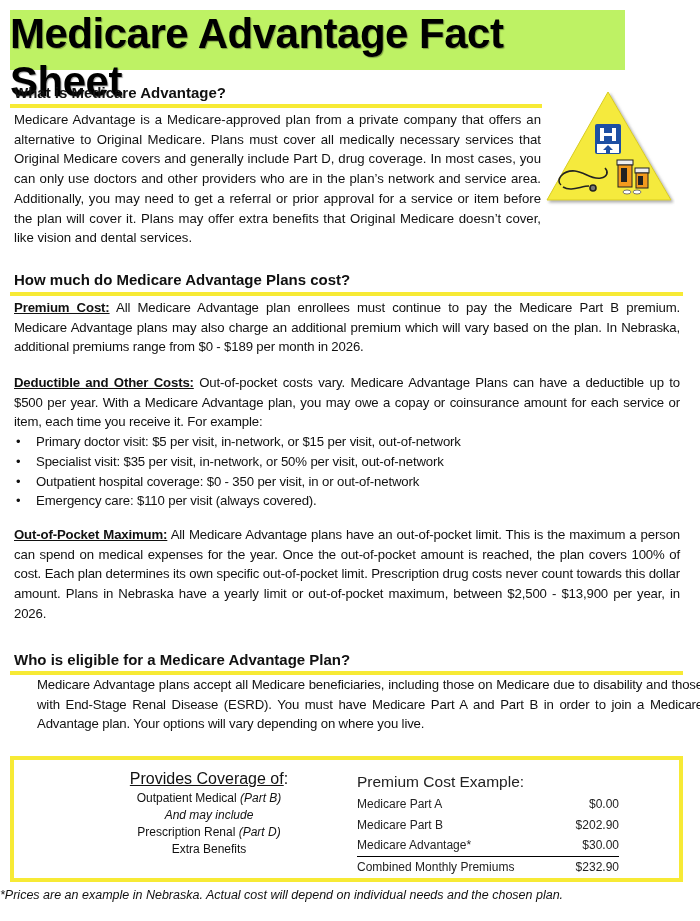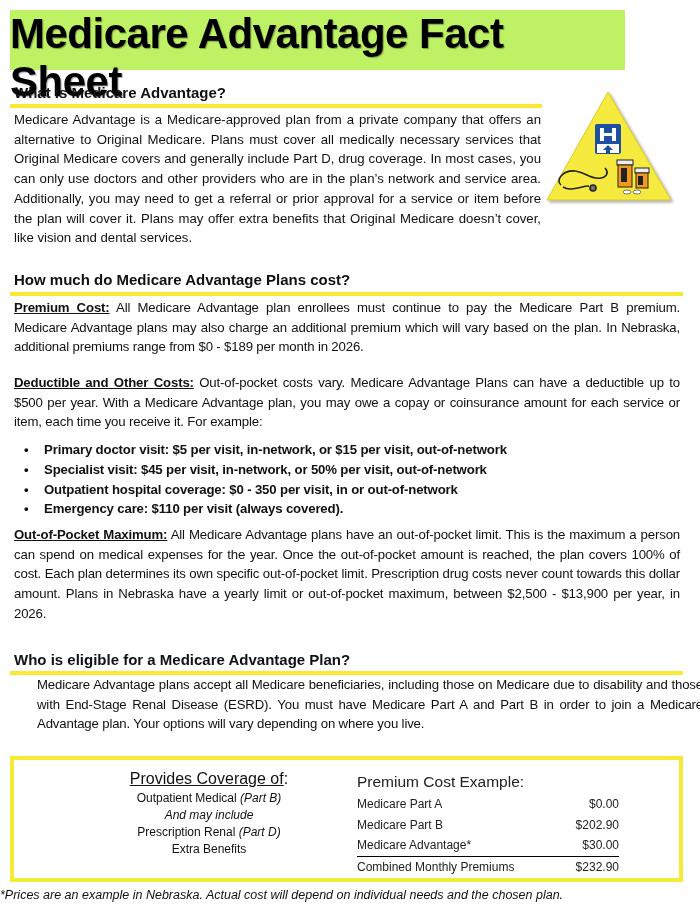--- a/index.html
+++ b/index.html
@@ -22,21 +22,21 @@
       font-family: "Liberation Sans", sans-serif; font-weight: bold; font-size: 15px;
       color: #111111;
     }
     .rule { position: absolute; height: 4px; background: #f7ea35; }
     .para {
       position: absolute; left: 14px; margin: 0;
       font-size: 13.2px; line-height: 19.7px; text-align: justify; color: #111111;
     }
     .para.narrow-font { font-size: 13.2px; letter-spacing: -0.15px; }
     .lead-label { font-weight: bold; text-decoration: underline; }
-    .bullets { list-style: none; margin: 8px; padding: 0; font-weight: bold; }
+    .bullets { list-style: none; margin: 0; padding: 0; }
     .bullets li { position: relative; padding-left: 22px; text-align: left; }
     .bullets li::before {
       content: "\2022"; position: absolute; left: 2px; top: 0; font-size: 13px;
     }
     .logo {
       position: absolute; left: 545px; top: 88px; width: 130px; height: 118px;
     }
     .coverage-box {
       position: absolute; left: 10px; top: 756px; width: 665px; height: 118px;
       border: 4px solid #f7ea35;
@@ -121,21 +121,21 @@
   <span>All Medicare Advantage plan enrollees must continue to pay the Medicare Part B premium. Medicare Advantage plans may also charge an additional premium which will vary based on the plan. In Nebraska, additional premiums range from $0 - $189 per month in 2026.</span>
 </p>
 
 <div class="para narrow-font" style="top:373px; width:666px;">
   <div>
     <span class="lead-label">Deductible and Other Costs:</span>
     <span>Out-of-pocket costs vary. Medicare Advantage Plans can have a deductible up to $500 per year. With a Medicare Advantage plan, you may owe a copay or coinsurance amount for each service or item, each time you receive it.  For example:</span>
   </div>
   <ul class="bullets">
     <li>Primary doctor visit: $5 per visit, in-network, or $15 per visit, out-of-network</li>
-    <li>Specialist visit: $45 per visit, in-network, or 50% per visit, out-of-network</li>
+    <li>Specialist visit: $35 per visit, in-network, or 50% per visit, out-of-network</li>
     <li>Outpatient hospital coverage: $0 - 350 per visit, in or out-of-network</li>
     <li>Emergency care: $110 per visit (always covered).</li>
   </ul>
 </div>
 
 <p class="para narrow-font" style="top:525px; width:666px;">
   <span class="lead-label">Out-of-Pocket Maximum:</span>
   <span>All Medicare Advantage plans have an out-of-pocket limit. This is the maximum a person can spend on medical expenses for the year. Once the out-of-pocket amount is reached, the plan covers 100% of cost. Each plan determines its own specific out-of-pocket limit. Prescription drug costs never count towards this dollar amount. Plans in Nebraska have a yearly limit or out-of-pocket maximum, between $2,500 - $13,900 per year, in 2026.</span>
 </p>
 

